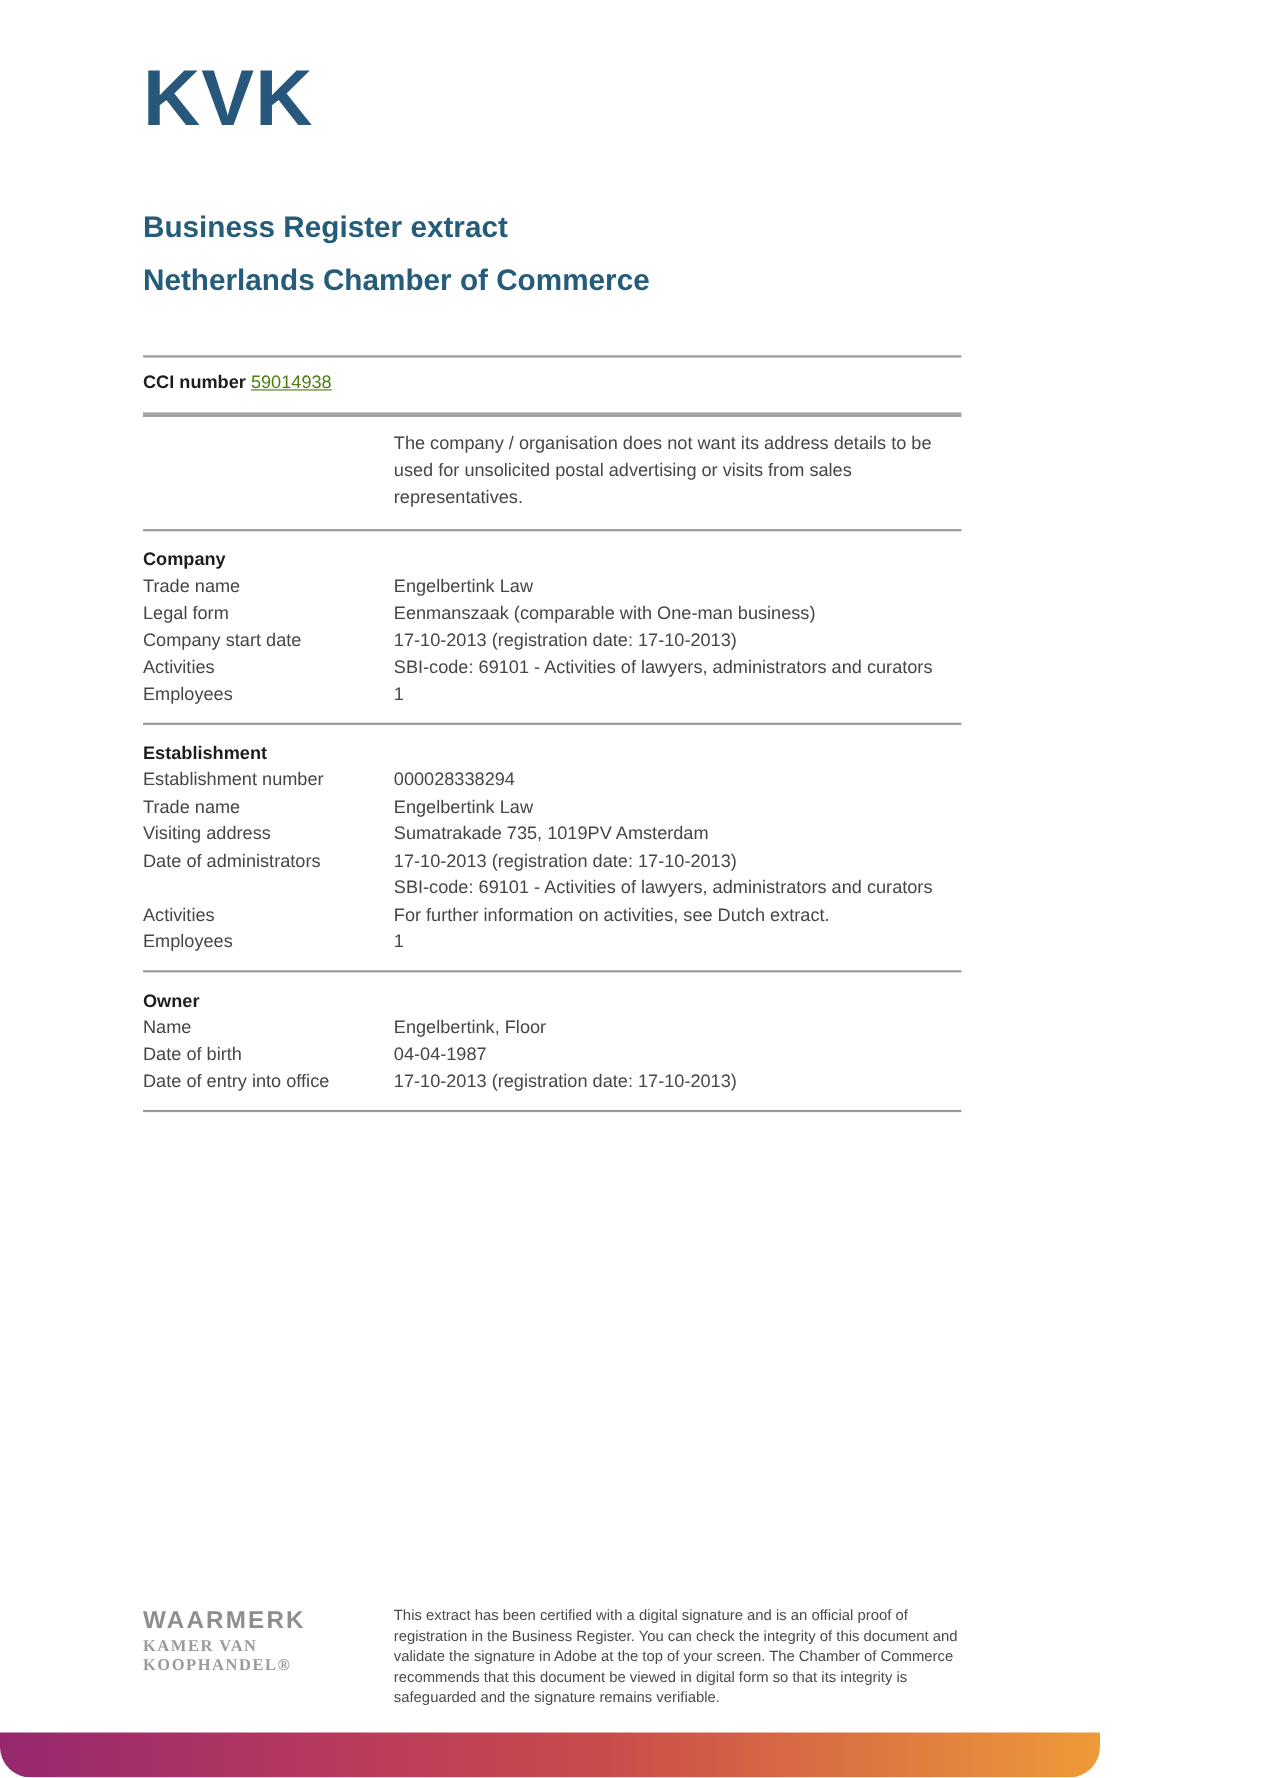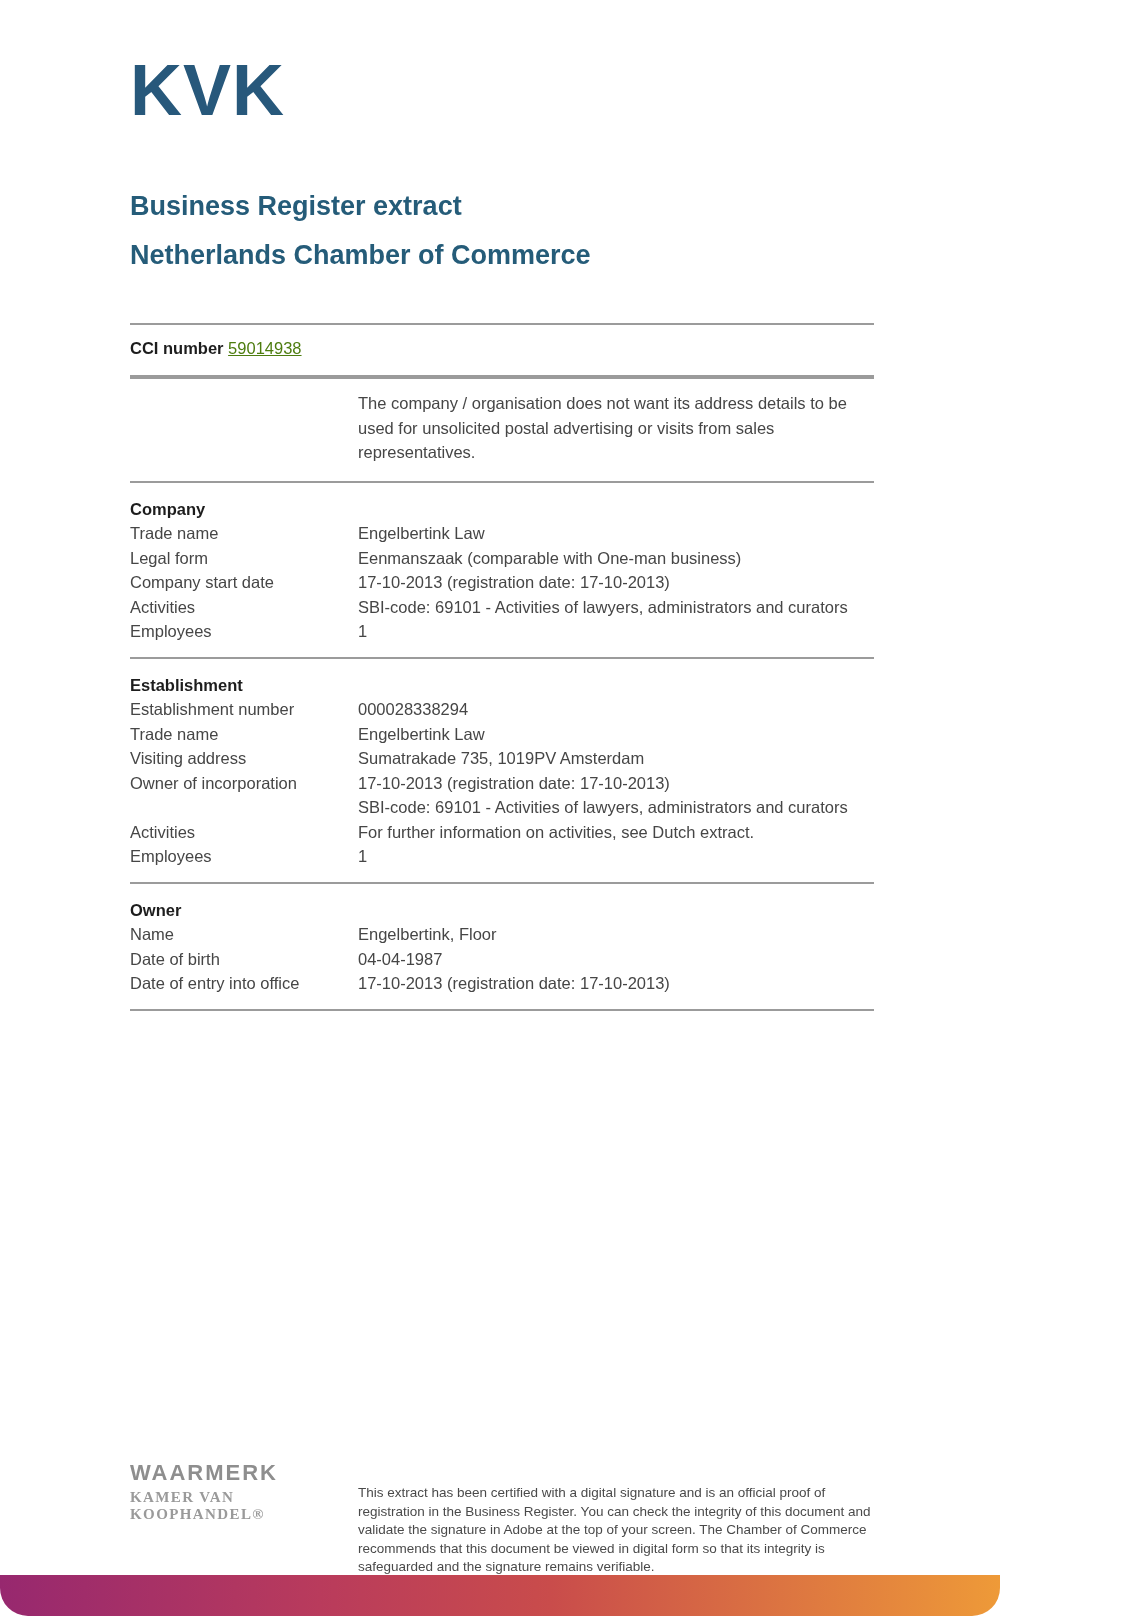--- a/index.html
+++ b/index.html
@@ -68,21 +68,21 @@
   .waarmerk{width:228px;flex:0 0 228px;}
   .waarmerk-title{
     font-size:22px;letter-spacing:2px;color:#8e8e8e;line-height:26px;font-weight:700;
   }
   .waarmerk-sub{
     margin-top:3px;
     font-size:15px;letter-spacing:1.4px;color:#9a9a9a;font-weight:700;font-family:Liberation Serif, serif;
   }
   .cert-text{
     max-width:622px;
-    font-size:13.5px;line-height:18.5px;color:#4a4a4a;margin-top:24px;
+    font-size:13.5px;line-height:18.5px;color:#4a4a4a;
   }
 
   .gradient-bar{
     position:absolute;left:0;right:0;bottom:0;height:41px;
     background:linear-gradient(to right,#97286f 0%,#b93b5c 32%,#c94c4b 55%,#ee9a38 100%);
   }
 </style>
 </head>
 <body>
 
@@ -142,21 +142,21 @@
           </div>
           <div class="row">
             <div class="row-label">Trade name</div>
             <div class="row-value">Engelbertink Law</div>
           </div>
           <div class="row">
             <div class="row-label">Visiting address</div>
             <div class="row-value">Sumatrakade 735, 1019PV Amsterdam</div>
           </div>
           <div class="row">
-            <div class="row-label">Owner of incorporation</div>
+            <div class="row-label">Date of administrators</div>
             <div class="row-value">17-10-2013 (registration date: 17-10-2013)</div>
           </div>
           <div class="row">
             <div class="row-label">Activities</div>
             <div class="row-value">SBI-code: 69101 - Activities of lawyers, administrators and curators
 For further information on activities, see Dutch extract.</div>
           </div>
           <div class="row">
             <div class="row-label">Employees</div>
             <div class="row-value">1</div>

